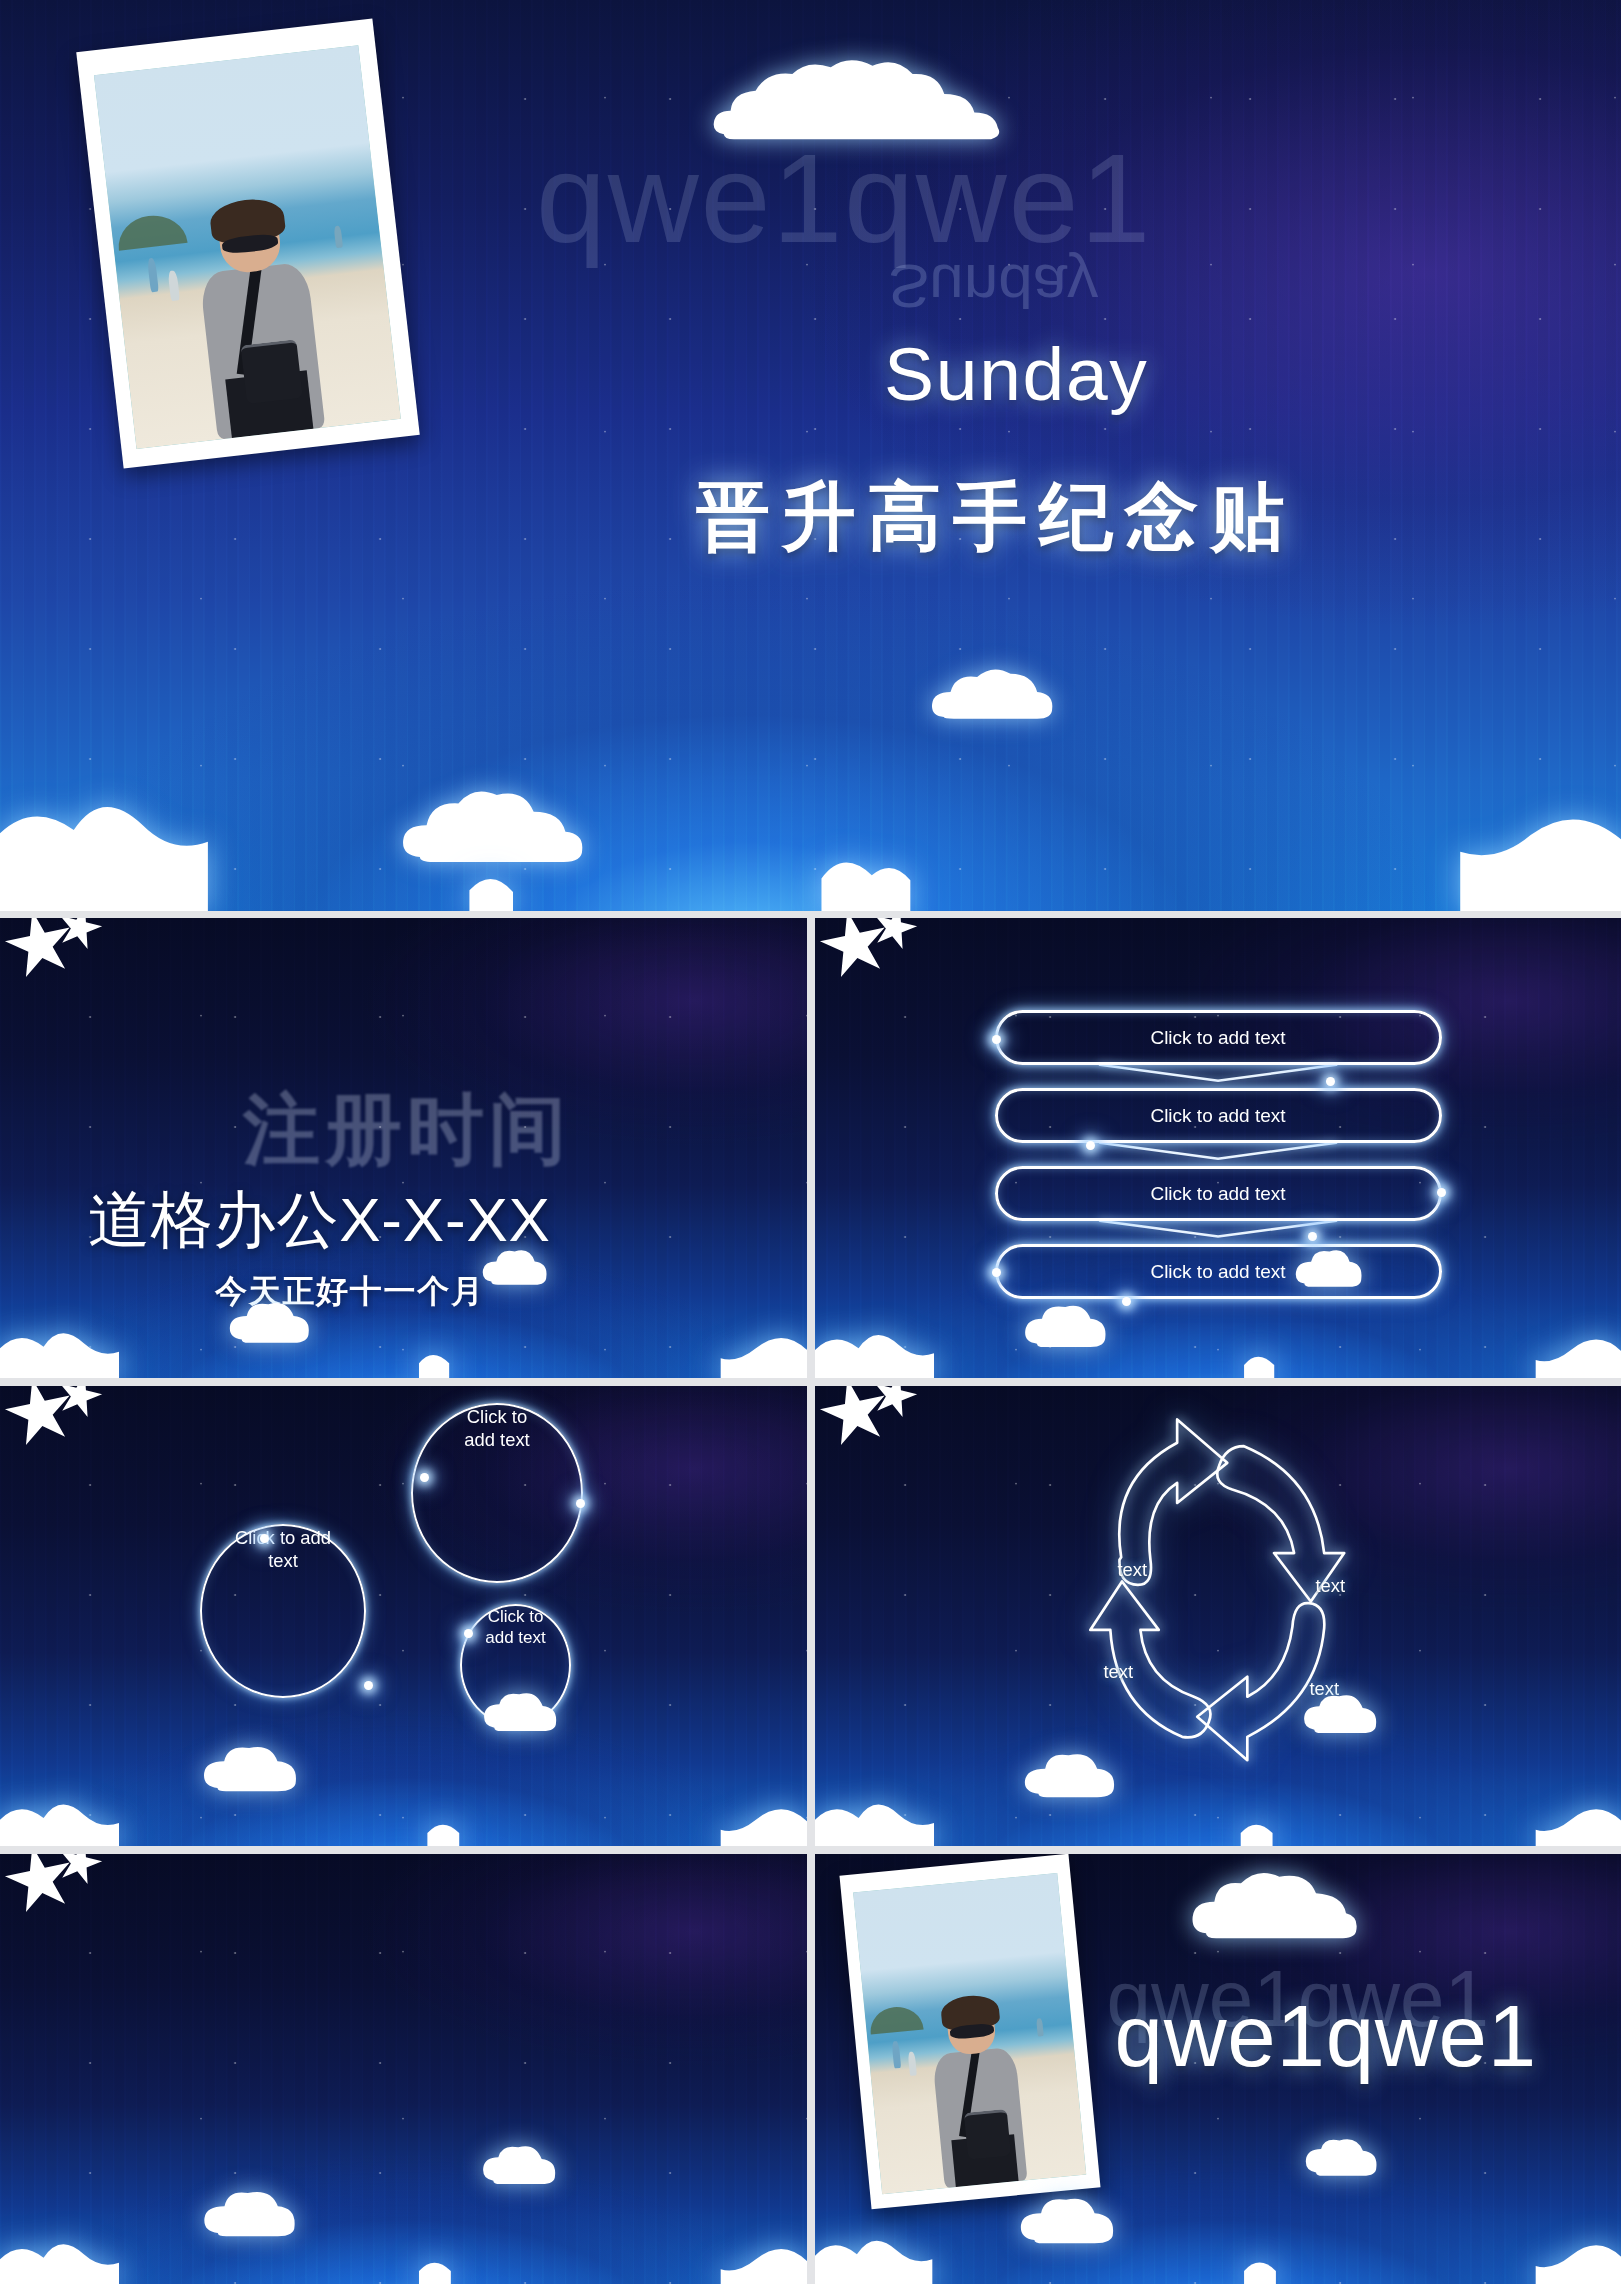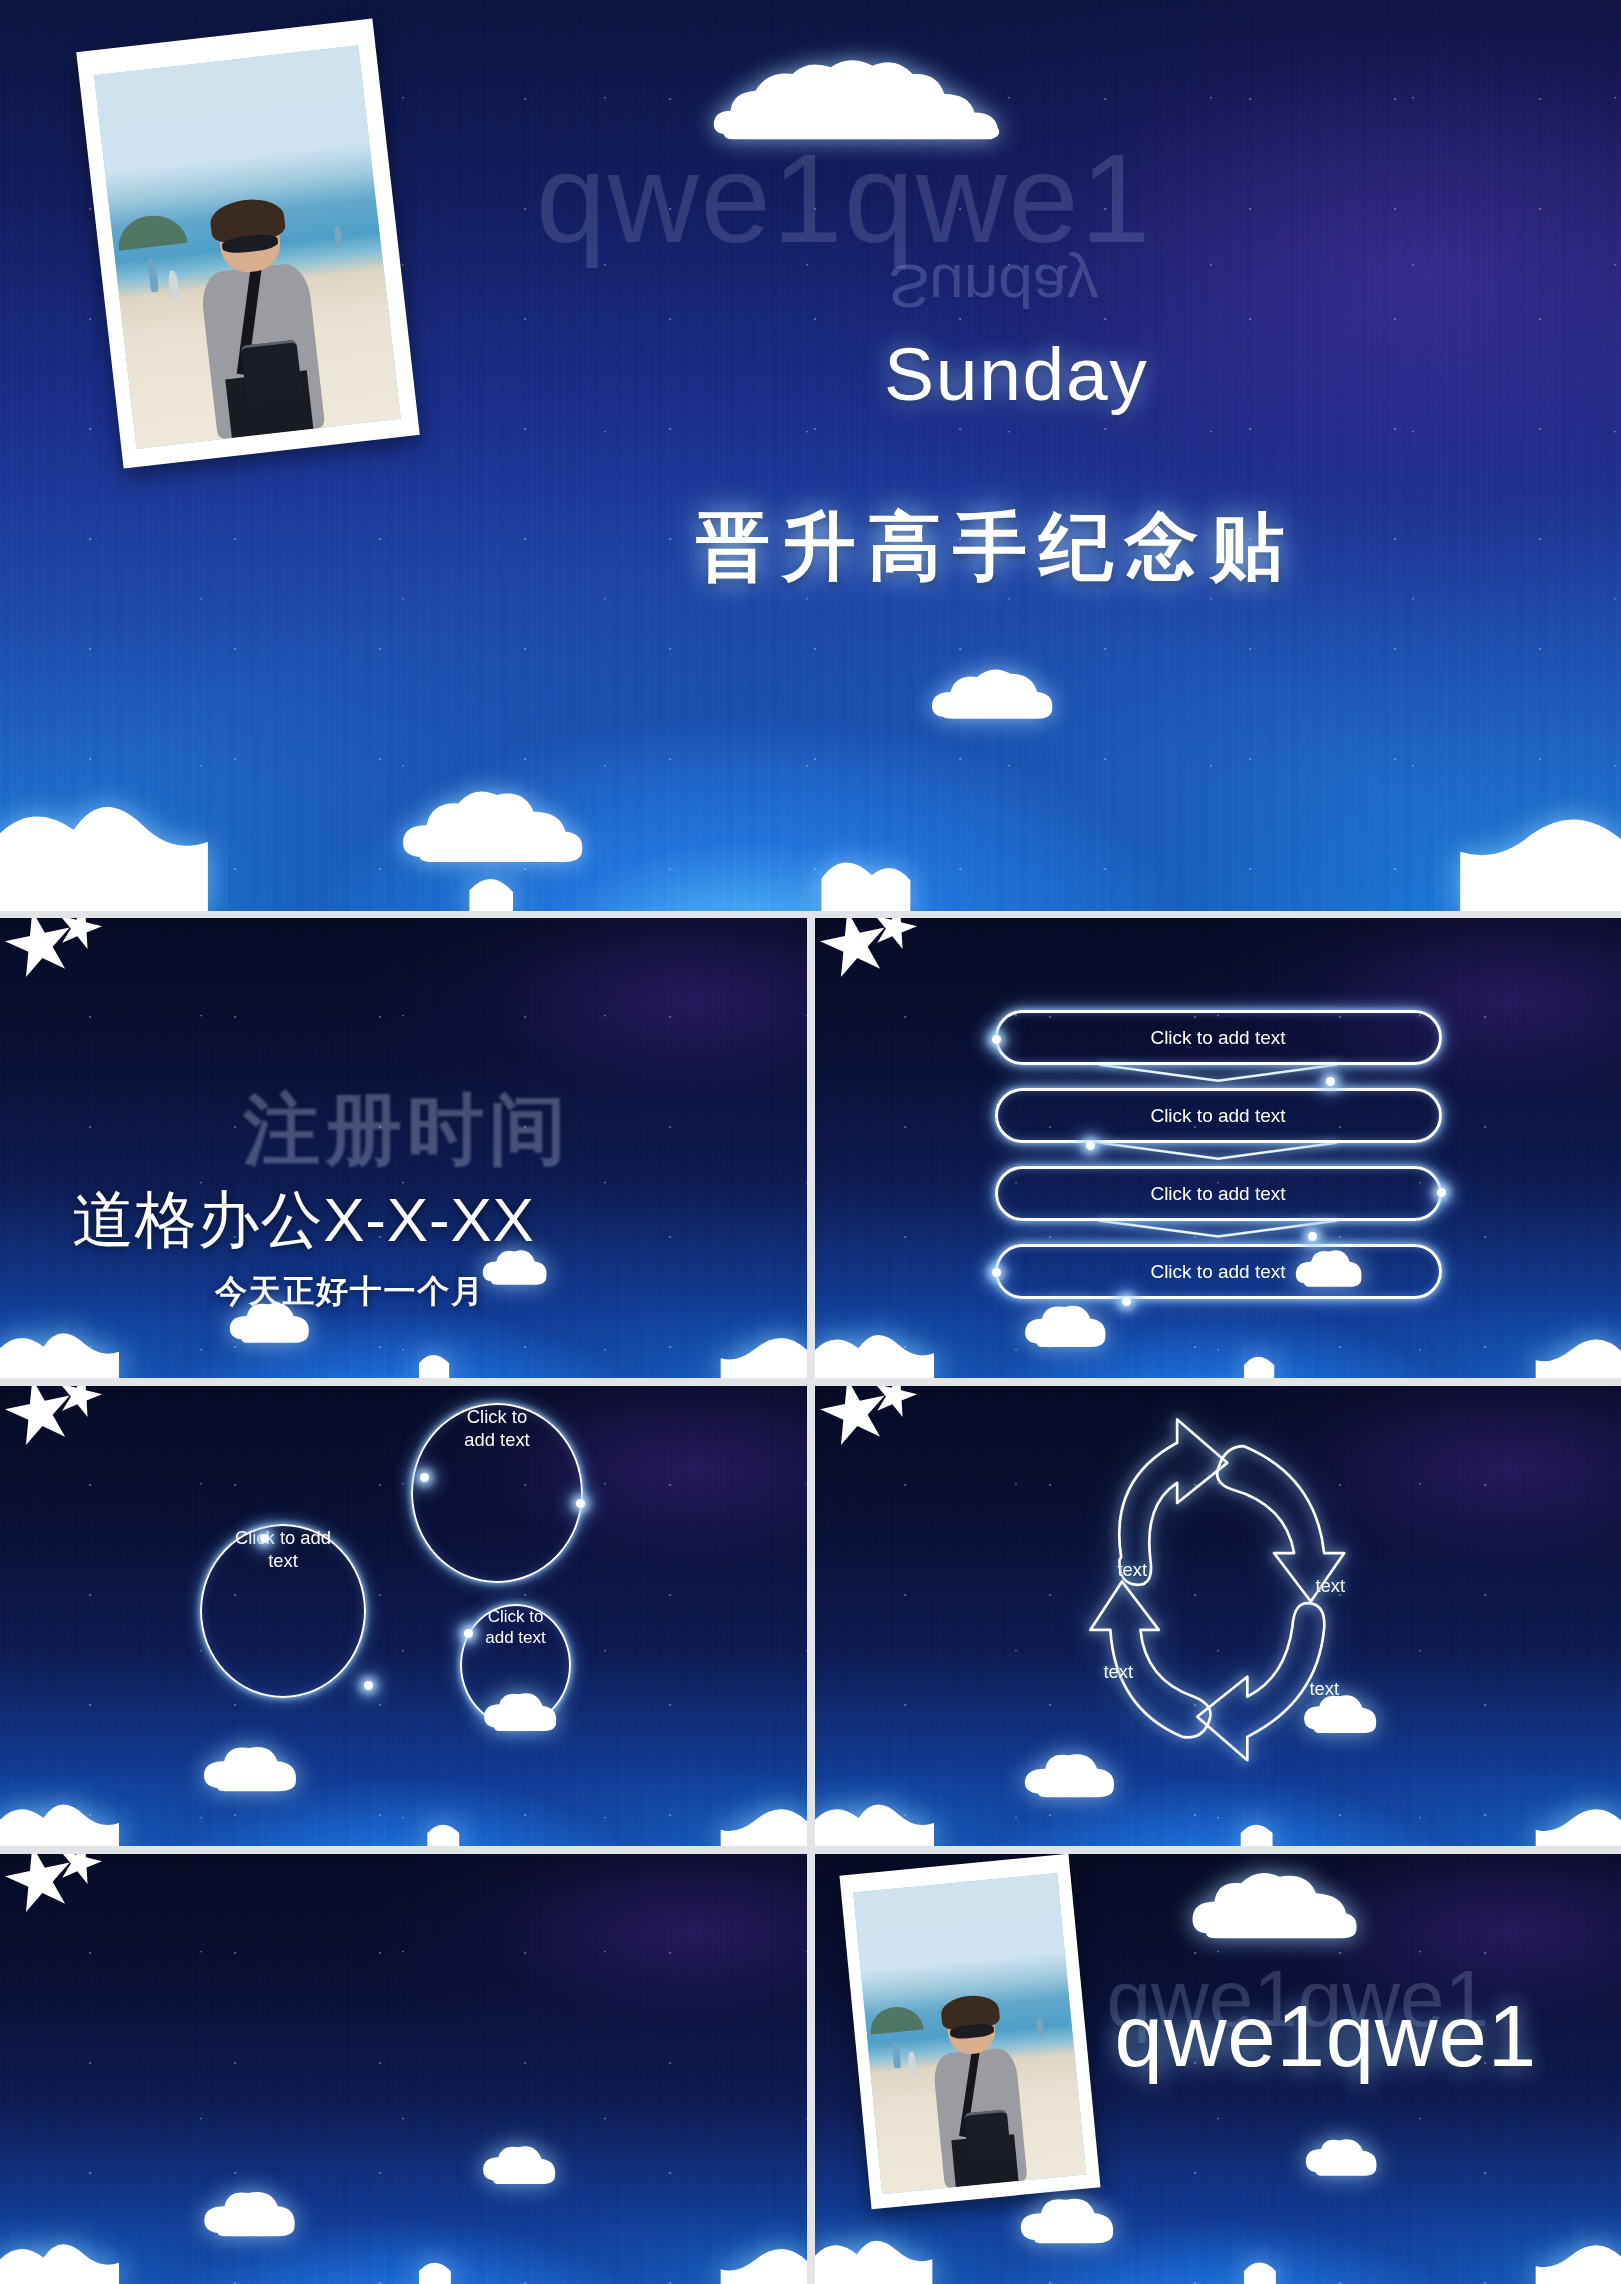--- a/index.html
+++ b/index.html
@@ -350,21 +350,21 @@
         <path fill="#ffffff" d="M18 102 Q4 100 6 88 Q8 74 26 74 Q28 52 56 50 Q70 26 100 30 Q118 12 146 22
         Q168 6 196 20 Q224 8 244 30 Q274 28 282 54 Q312 54 318 76 Q342 76 346 94 Q352 104 338 108
         L30 108 Q18 108 18 102 Z"></path>
       </svg>
     </div>
 
     <div class="hero-sunday-refl" style="left:888px; top:251px;">Sunday</div>
 
     <div class="hero-sunday" style="left:884px; top:331px;">Sunday</div>
 
-    <div class="hero-cn" style="left:696px; top:498px;">晋升高手纪念贴</div>
+    <div class="hero-cn" style="left:696px; top:468px;">晋升高手纪念贴</div>
 
     <div class="photo-frame" style="left:99px; top:34px; width:298px; height:419px; transform:rotate(-6.5deg);">
       <div class="photo-inner" style="left:15px; top:25px; right:17px; bottom:18.4px;">
         <div class="beach">
           <div class="hill"></div>
           <div class="figA"></div>
           <div class="figB"></div>
           <div class="figC"></div>
           <div class="person">
             <div class="torso"></div>
@@ -409,21 +409,21 @@
       <div class="stripes"></div>
       <div class="sparkles"></div>
 
       <div class="stars">
         <div class="star big"></div>
         <div class="star small"></div>
       </div>
 
       <div class="s2-ghost" style="left:243px; top:161px;">注册时间</div>
 
-      <div class="s2-title" style="left:72px; top:260px;">道格办公X-X-XX</div>
+      <div class="s2-title" style="left:88px; top:260px;">道格办公X-X-XX</div>
 
       <div class="s2-sub" style="left:215px; top:352px;">今天正好十一个月</div>
 
       <div class="cloud" style="left:478px; top:325px; width:75px; height:47px;">
         <svg viewBox="0 0 90 56" width="75" height="47">
           <path fill="#ffffff" d="M16 46 Q4 44 6 32 Q8 22 22 22 Q26 6 44 10 Q62 4 68 22 Q84 24 82 40 Q82 50 68 50 L24 50 Q16 50 16 46 Z"></path>
         </svg>
       </div>
       <div class="cloud" style="left:225px; top:376px; width:92px; height:54px;">
         <svg viewBox="0 0 110 64" width="92" height="54">

